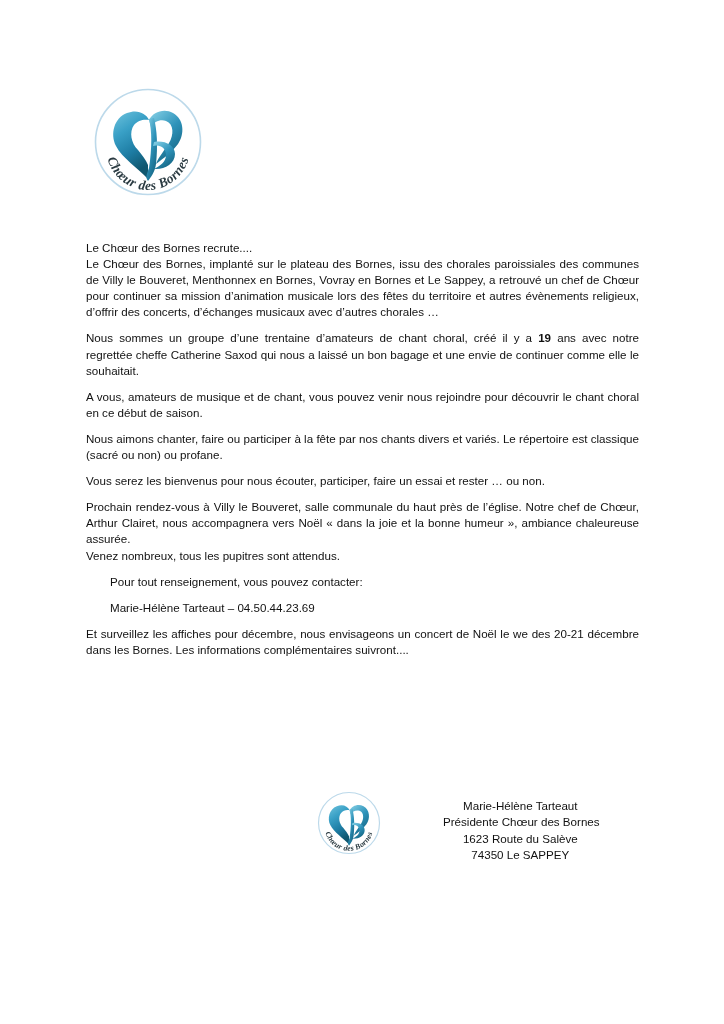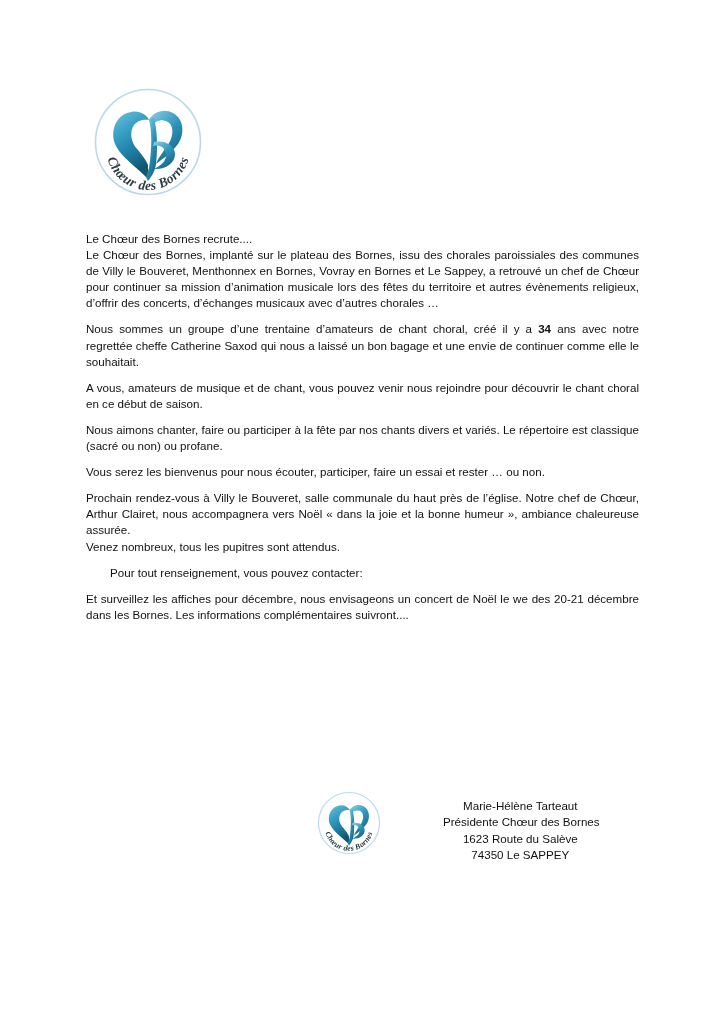--- a/index.html
+++ b/index.html
@@ -29,21 +29,21 @@
     left: 86px;
     top: 86px;
     width: 124px;
     height: 112px;
   }
 
   
   .letter-body {
     position: absolute;
     left: 86px;
-    top: 231px;
+    top: 240px;
     width: 553px;
     font-size: 11.6px;
     line-height: 16.1px;
     text-align: justify;
     text-justify: inter-word;
     color: #111111;
   }
   .para {
     margin: 0 0 10px 0;
   }
@@ -141,37 +141,38 @@
     </svg>
   </div>
 
   <div class="letter-body">
 
     <p class="para">
       <span class="noj" style="display:block">Le Chœur des Bornes recrute....</span>
       <span style="display:block;text-align:justify">Le Chœur des Bornes, implanté sur le plateau des Bornes, issu des chorales paroissiales des communes de Villy le Bouveret, Menthonnex en Bornes, Vovray en Bornes et Le Sappey, a retrouvé un chef de Chœur pour continuer sa mission d’animation musicale lors des fêtes du territoire et autres évènements religieux, d’offrir des concerts, d’échanges musicaux avec d’autres chorales …</span>
     </p>
 
-    <p class="para"><span>Nous sommes un groupe d’une trentaine d’amateurs de chant choral, créé il y a </span><b>34</b><span> ans avec notre regrettée cheffe Catherine Saxod qui nous a laissé un bon bagage et une envie de continuer comme elle le souhaitait.</span></p>
+    <p class="para"><span>Nous sommes un groupe d’une trentaine d’amateurs de chant choral, créé il y a </span><b>19</b><span> ans avec notre regrettée cheffe Catherine Saxod qui nous a laissé un bon bagage et une envie de continuer comme elle le souhaitait.</span></p>
 
     <p class="para">A vous, amateurs de musique et de chant, vous pouvez venir nous rejoindre pour découvrir le chant choral en ce début de saison.</p>
 
     <p class="para">Nous aimons chanter, faire ou participer à la fête par nos chants divers et variés. Le répertoire est classique (sacré ou non) ou profane.</p>
 
     <p class="para">
       <span class="noj" style="display:block">Vous serez les bienvenus pour nous écouter, participer, faire un essai et rester … ou non.</span>
     </p>
 
     <p class="para">
       <span style="display:block;text-align:justify">Prochain rendez-vous à Villy le Bouveret, salle communale du haut près de l’église. Notre chef de Chœur, Arthur Clairet, nous accompagnera vers Noël « dans la joie et la bonne humeur », ambiance chaleureuse assurée.</span>
       <span class="noj" style="display:block">Venez nombreux, tous les pupitres sont attendus.</span>
     </p>
 
     <p class="para noj">Pour tout renseignement, vous pouvez contacter:</p>
 
+    <p class="para noj">Marie-Hélène Tarteaut – 04.50.44.23.69</p>
 
 
     <p class="para">Et surveillez les affiches pour décembre, nous envisageons un concert de Noël le we des 20-21 décembre dans les Bornes. Les informations complémentaires suivront....</p>
   </div>
 
   <div class="signature">
 
     <div class="logo-sign">
       <svg class="logo-svg" viewBox="0 0 124 112" xmlns="http://www.w3.org/2000/svg" aria-hidden="true">
         <defs>

